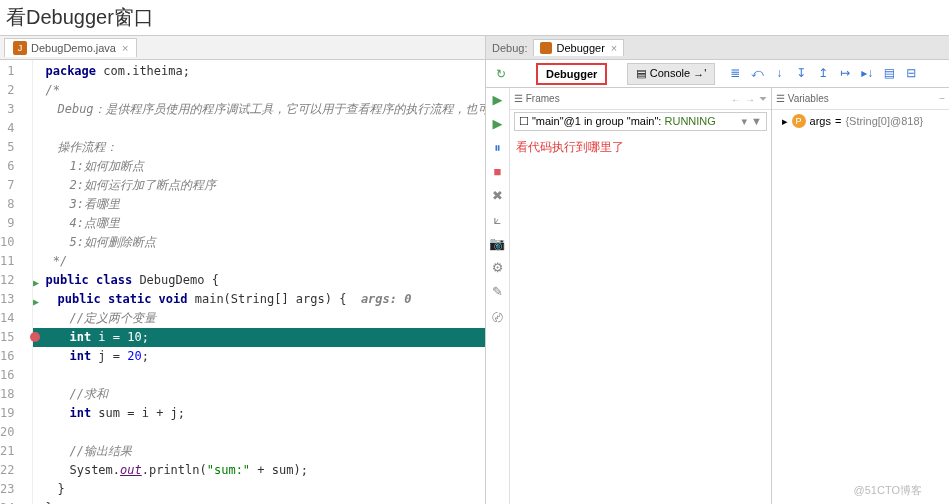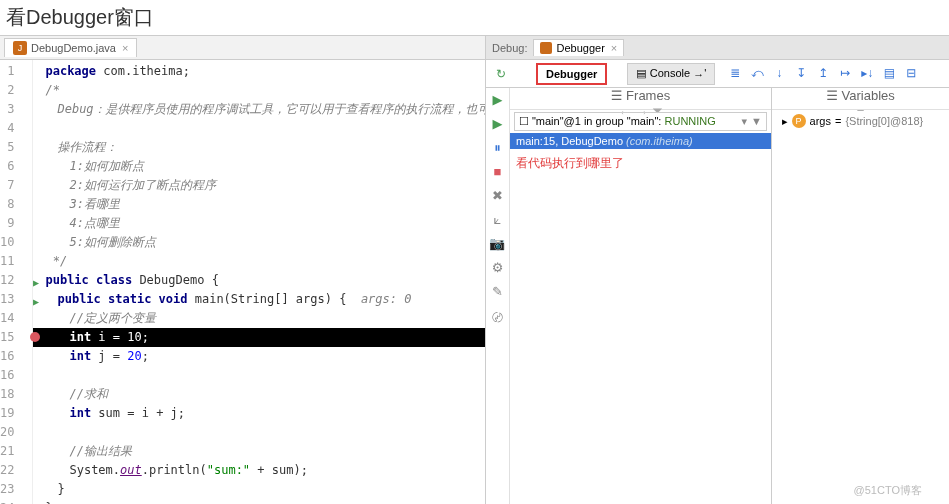--- a/index.html
+++ b/index.html
@@ -13,46 +13,46 @@
 .close-x { margin-left: 6px; color: #999; font-size: 11px; }
 .code-area { display: flex; flex: 1; font-family: Consolas, Monaco, monospace; font-size: 12px; overflow: hidden; }
 .gutter { width: 48px; text-align: right; color: #9e9e9e; padding: 2px 18px 0 0; line-height: 19px; border-right: 1px solid #eee; position: relative; }
 .gutter .bp { position: absolute; left: 30px; width: 10px; height: 10px; background: #db5860; border-radius: 50%; }
 .gutter .run-tri { position: absolute; left: 33px; color: #499c54; font-size: 10px; }
 .code { flex: 1; padding-top: 2px; line-height: 19px; white-space: pre; color: #333; }
 .code .kw { color: #000080; font-weight: bold; }
 .code .cm { color: #808080; font-style: italic; }
 .code .nm { color: #0000ff; }
 .code .str { color: #008000; }
-.code .it { font-style: italic; color: #808080; }
+.code .it { font-style: italic; color: #808080; font-weight: bold; }
 .code .sf { font-style: italic; color: #660e7a; text-decoration: underline; }
 .code-line { padding-left: 12px; height: 19px; }
 .code-line.l2 { padding-left: 24px; }
 .code-line.l3 { padding-left: 36px; }
-.highlight-line { background: #000000; color: #fff; }
+.highlight-line { background: #0f766e; color: #fff; }
 .highlight-line .kw { color: #fff; }
 .highlight-line .nm { color: #fff; }
 .debug-pane { flex: 1; display: flex; flex-direction: column; background: #fff; }
 .debug-header { height: 24px; border-bottom: 1px solid #ccc; display: flex; align-items: center; background: #e5e5e5; font-size: 11px; }
 .debug-header .label { padding: 0 6px; color: #666; }
 .debug-tab { display: flex; align-items: center; padding: 2px 6px; background: #fff; border: 1px solid #ccc; border-bottom: none; }
 .debug-tab .icon-j { width: 12px; height: 12px; background: #c96a19; border-radius: 2px; margin-right: 4px; }
 .debug-toolbar { height: 28px; border-bottom: 1px solid #ccc; display: flex; align-items: center; padding: 0 4px; gap: 4px; }
 .tb-left { width: 22px; display: flex; flex-direction: column; align-items: center; }
 .tb-left-full { width: 24px; border-right: 1px solid #e0e0e0; display: flex; flex-direction: column; align-items: center; padding-top: 4px; gap: 8px; }
 .tb-left-full .i { width: 16px; height: 16px; font-size: 13px; text-align: center; color: #6e6e6e; cursor: pointer; }
 .tab-group { display: flex; }
 .dbg-tab { padding: 3px 8px; font-size: 11px; border: 1px solid #ccc; background: #e8e8e8; cursor: pointer; margin-left: 20px; }
 .dbg-tab.active { background: #fff; border: 2px solid #e13b3b; font-weight: bold; }
 .step-btns { display: flex; gap: 6px; margin-left: 8px; }
 .step-btns .sb { width: 16px; height: 16px; font-size: 12px; color: #3875d6; cursor: pointer; text-align: center; }
 .debug-body { display: flex; flex: 1; }
 .frames-panel { width: 262px; display: flex; }
 .frames-content { flex: 1; display: flex; flex-direction: column; border-right: 1px solid #ccc; }
-.panel-hdr { height: 22px; display: flex; align-items: center; justify-content: space-between; padding: 0 4px; font-size: 13px; color: #666; border-bottom: 1px solid #e0e0e0; flex-direction: column; }
+.panel-hdr { height: 22px; display: flex; align-items: center; justify-content: space-between; padding: 0 4px; font-size: 10px; color: #666; border-bottom: 1px solid #e0e0e0; }
 .panel-hdr .icons { display: flex; gap: 4px; color: #aaa; }
 .thread-sel { margin: 2px 4px; padding: 2px 4px; border: 1px solid #ccc; display: flex; align-items: center; justify-content: space-between; font-size: 11px; }
 .thread-sel .status { color: #38761d; }
 .frame-row { background: #3875d6; color: #fff; padding: 2px 6px; font-size: 11px; }
 .frame-row .pkg { color: #c8dbef; font-style: italic; }
 .anno-red { color: #e13b3b; font-size: 12px; padding: 6px; }
 .vars-panel { flex: 1; display: flex; flex-direction: column; }
 .vars-row { padding: 4px 10px; font-size: 11px; display: flex; align-items: center; gap: 4px; }
 .vars-row .p-icon { width: 14px; height: 14px; background: #f0a030; color: #fff; border-radius: 50%; font-size: 9px; text-align: center; line-height: 14px; }
 .vars-row .val { color: #808080; }
@@ -162,23 +162,20 @@
                 <span>⏷</span>
               </span>
           </div>
           <div class="thread-sel">
             <span>☐ <span>"main"@1 in group "main":</span> <span class="status">RUNNING</span></span>
             <span style="display:flex;gap:4px;color:#888">
                 <span>▾</span>
                 <span>▼</span>
               </span>
           </div>
-          <div class="frame-row">
-            <span>main:15, DebugDemo</span> <span class="pkg">(com.itheima)</span>
-          </div>
           <div class="anno-red">看代码执行到哪里了</div>
         </div>
       </div>
 
       <div class="vars-panel">
         <div class="panel-hdr">
           <span>☰ <span>Variables</span></span>
           <span class="icons">
               <span>−</span>
             </span>

